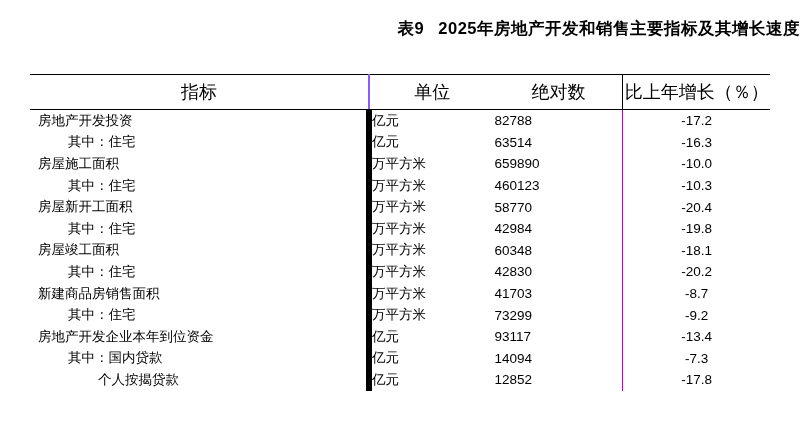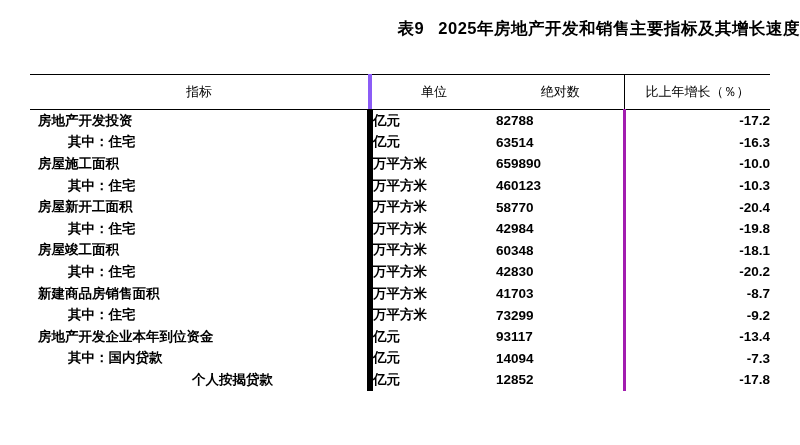--- a/index.html
+++ b/index.html
@@ -38,37 +38,36 @@
     padding-top: 34px;
   }
   table.data {
     border-collapse: collapse;
     width: 100%;
     font-size: 13.5px;
   }
   table.data th, table.data td {
     padding: 0;
     border: 0;
-    font-weight: bold;
   }
   thead tr.head-row th {
     height: 34px;
     font-weight: normal;
-    font-size: 13px;
+    font-size: 18px;
     text-align: center;
     vertical-align: middle;
     border-top: 1.6px solid #000;
     border-bottom: 1.2px solid #000;
   }
   thead tr.head-row th.c-ind {
     width: 360px;
   }
   thead tr.head-row th.c-unit {
     width: 140px;
-    border-left: 4px solid #8b5cf6;
+    border-left: 2px solid #8b5cf6;
   }
   thead tr.head-row th.c-val {
     width: 140px;
     margin-top: 16px;
   }
   thead tr.head-row th.c-grw {
     width: 160px;
     border-left: 1px solid #000;
   }
   tbody td {
@@ -79,30 +78,29 @@
   tbody td.c-ind {
     text-align: left;
     padding-left: 8px;
     white-space: nowrap;
   }
   tbody td.c-ind.indent {
     padding-left: 38px;
   }
   tbody td.c-ind.indent2 {
     padding-left: 68px;
-    text-align: center;
   }
   tbody td.c-unit {
     border-left: 6px solid #000000;
   }
   tbody td.c-val {
   }
   tbody td.c-grw {
-    text-align: right;
-    border-left: 3px solid #a21caf;
+    text-align: center;
+    border-left: 1px solid #a21caf;
   }
   tbody tr:last-child td {
     
   }
 </style>
 </head>
 <body>
 
 <div class="page">
 

